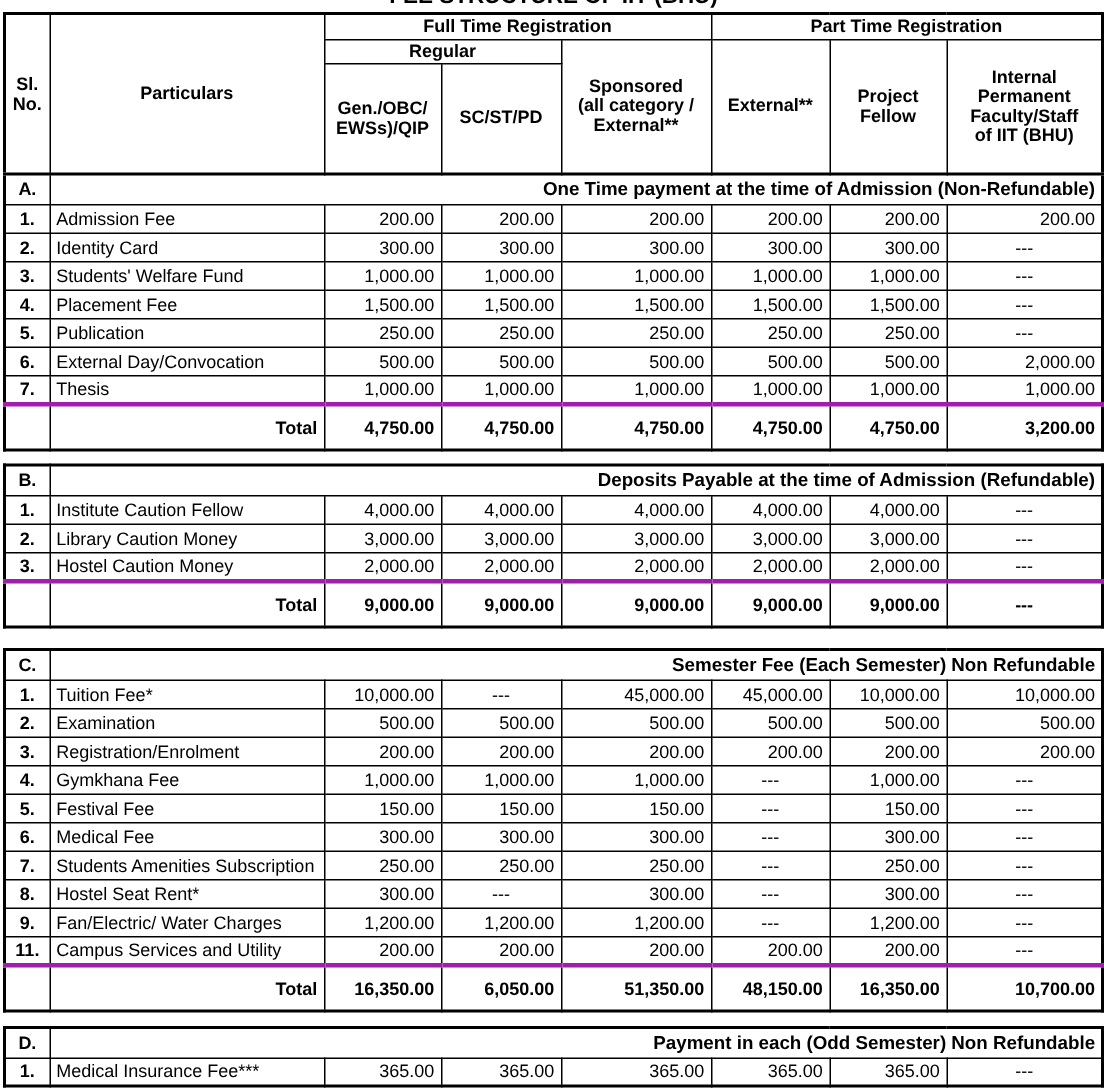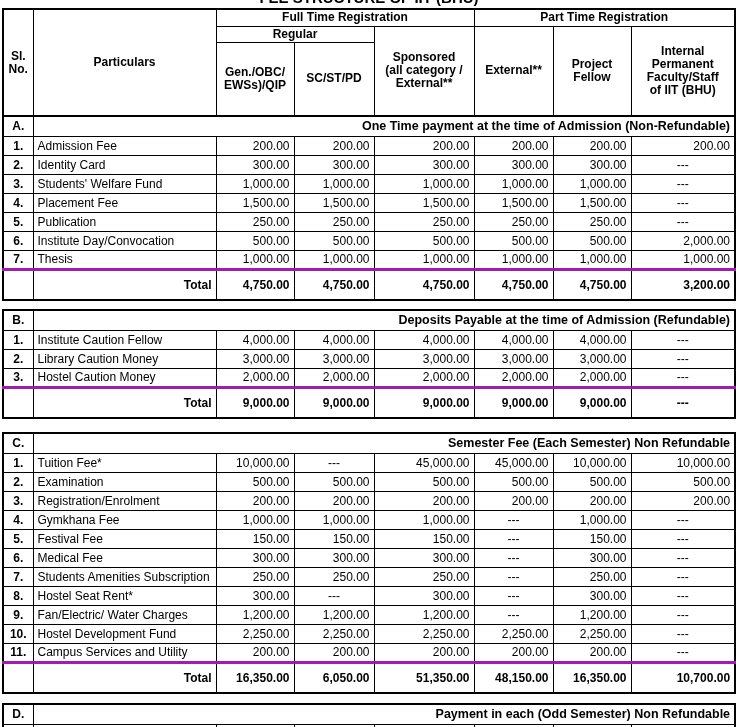--- a/index.html
+++ b/index.html
@@ -156,21 +156,21 @@
           <td class="label">Publication</td>
           <td class="val">250.00</td>
           <td class="val">250.00</td>
           <td class="val">250.00</td>
           <td class="val">250.00</td>
           <td class="val">250.00</td>
           <td class="dash">---</td>
         </tr>
         <tr>
           <td class="sl">6.</td>
-          <td class="label">Institute Day/Convocation</td>
+          <td class="label">External Day/Convocation</td>
           <td class="val">500.00</td>
           <td class="val">500.00</td>
           <td class="val">500.00</td>
           <td class="val">500.00</td>
           <td class="val">500.00</td>
           <td class="val">2,000.00</td>
         </tr>
         <tr>
           <td class="sl">7.</td>
           <td class="label">Thesis</td>
@@ -353,30 +353,20 @@
           <td class="sl">9.</td>
           <td class="label">Fan/Electric/ Water Charges</td>
           <td class="val">1,200.00</td>
           <td class="val">1,200.00</td>
           <td class="val">1,200.00</td>
           <td class="dash">---</td>
           <td class="val">1,200.00</td>
           <td class="dash">---</td>
         </tr>
         <tr>
-          <td class="sl">10.</td>
-          <td class="label">Hostel Development Fund</td>
-          <td class="val">2,250.00</td>
-          <td class="val">2,250.00</td>
-          <td class="val">2,250.00</td>
-          <td class="val">2,250.00</td>
-          <td class="val">2,250.00</td>
-          <td class="dash">---</td>
-        </tr>
-        <tr>
           <td class="sl">11.</td>
           <td class="label">Campus Services and Utility</td>
           <td class="val">200.00</td>
           <td class="val">200.00</td>
           <td class="val">200.00</td>
           <td class="val">200.00</td>
           <td class="val">200.00</td>
           <td class="dash">---</td>
         </tr>
         <tr class="total-row">

